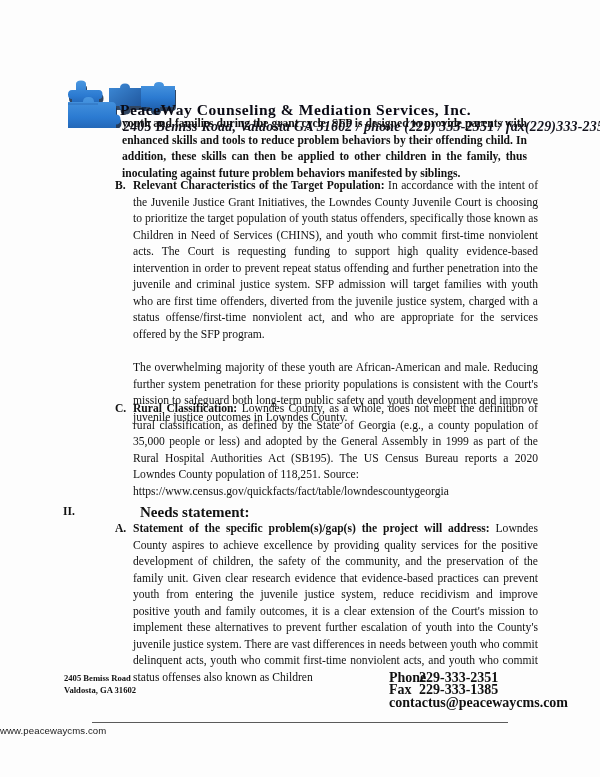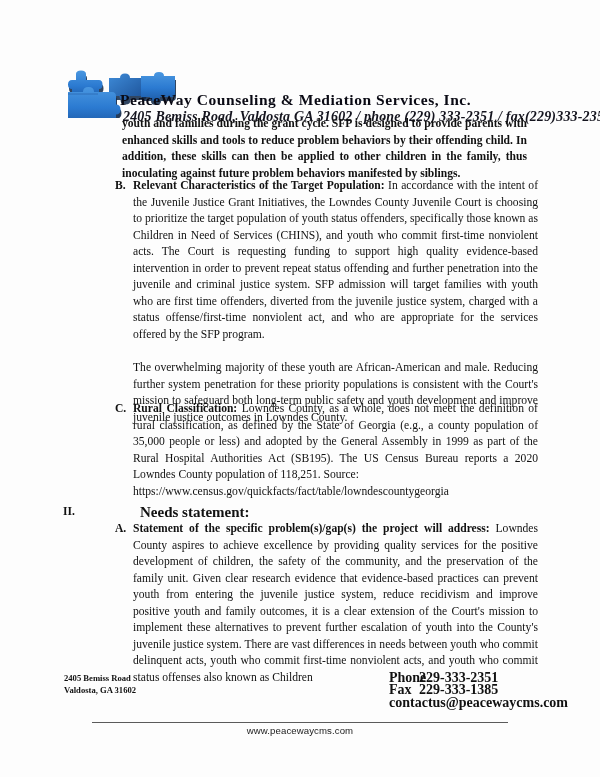--- a/index.html
+++ b/index.html
@@ -21,21 +21,21 @@
     position: relative;
     width: 600px;
     height: 777px;
     background: #fdfdfd;
   }
 
   
   .letterhead {
     position: absolute;
     left: 0;
-    top: 64px;
+    top: 74px;
     width: 488px;
     height: 60px;
   }
 
   .logo-mark {
     position: absolute;
     left: 62px;
     top: 2px;
     width: 118px;
     height: 52px;
@@ -193,21 +193,21 @@
     width: 416px;
     height: 1px;
     background: #5b5b5b;
   }
 
   .footer-web {
     position: absolute;
     left: 0;
     top: 53px;
     width: 600px;
-    text-align: center;
+    text-align: left;
     font-family: "Liberation Sans", sans-serif;
     font-size: 9.6px;
     color: #1a1a1a;
     letter-spacing: 0.1px;
   }
 </style>
 </head>
 <body>
 
 <div class="page">

